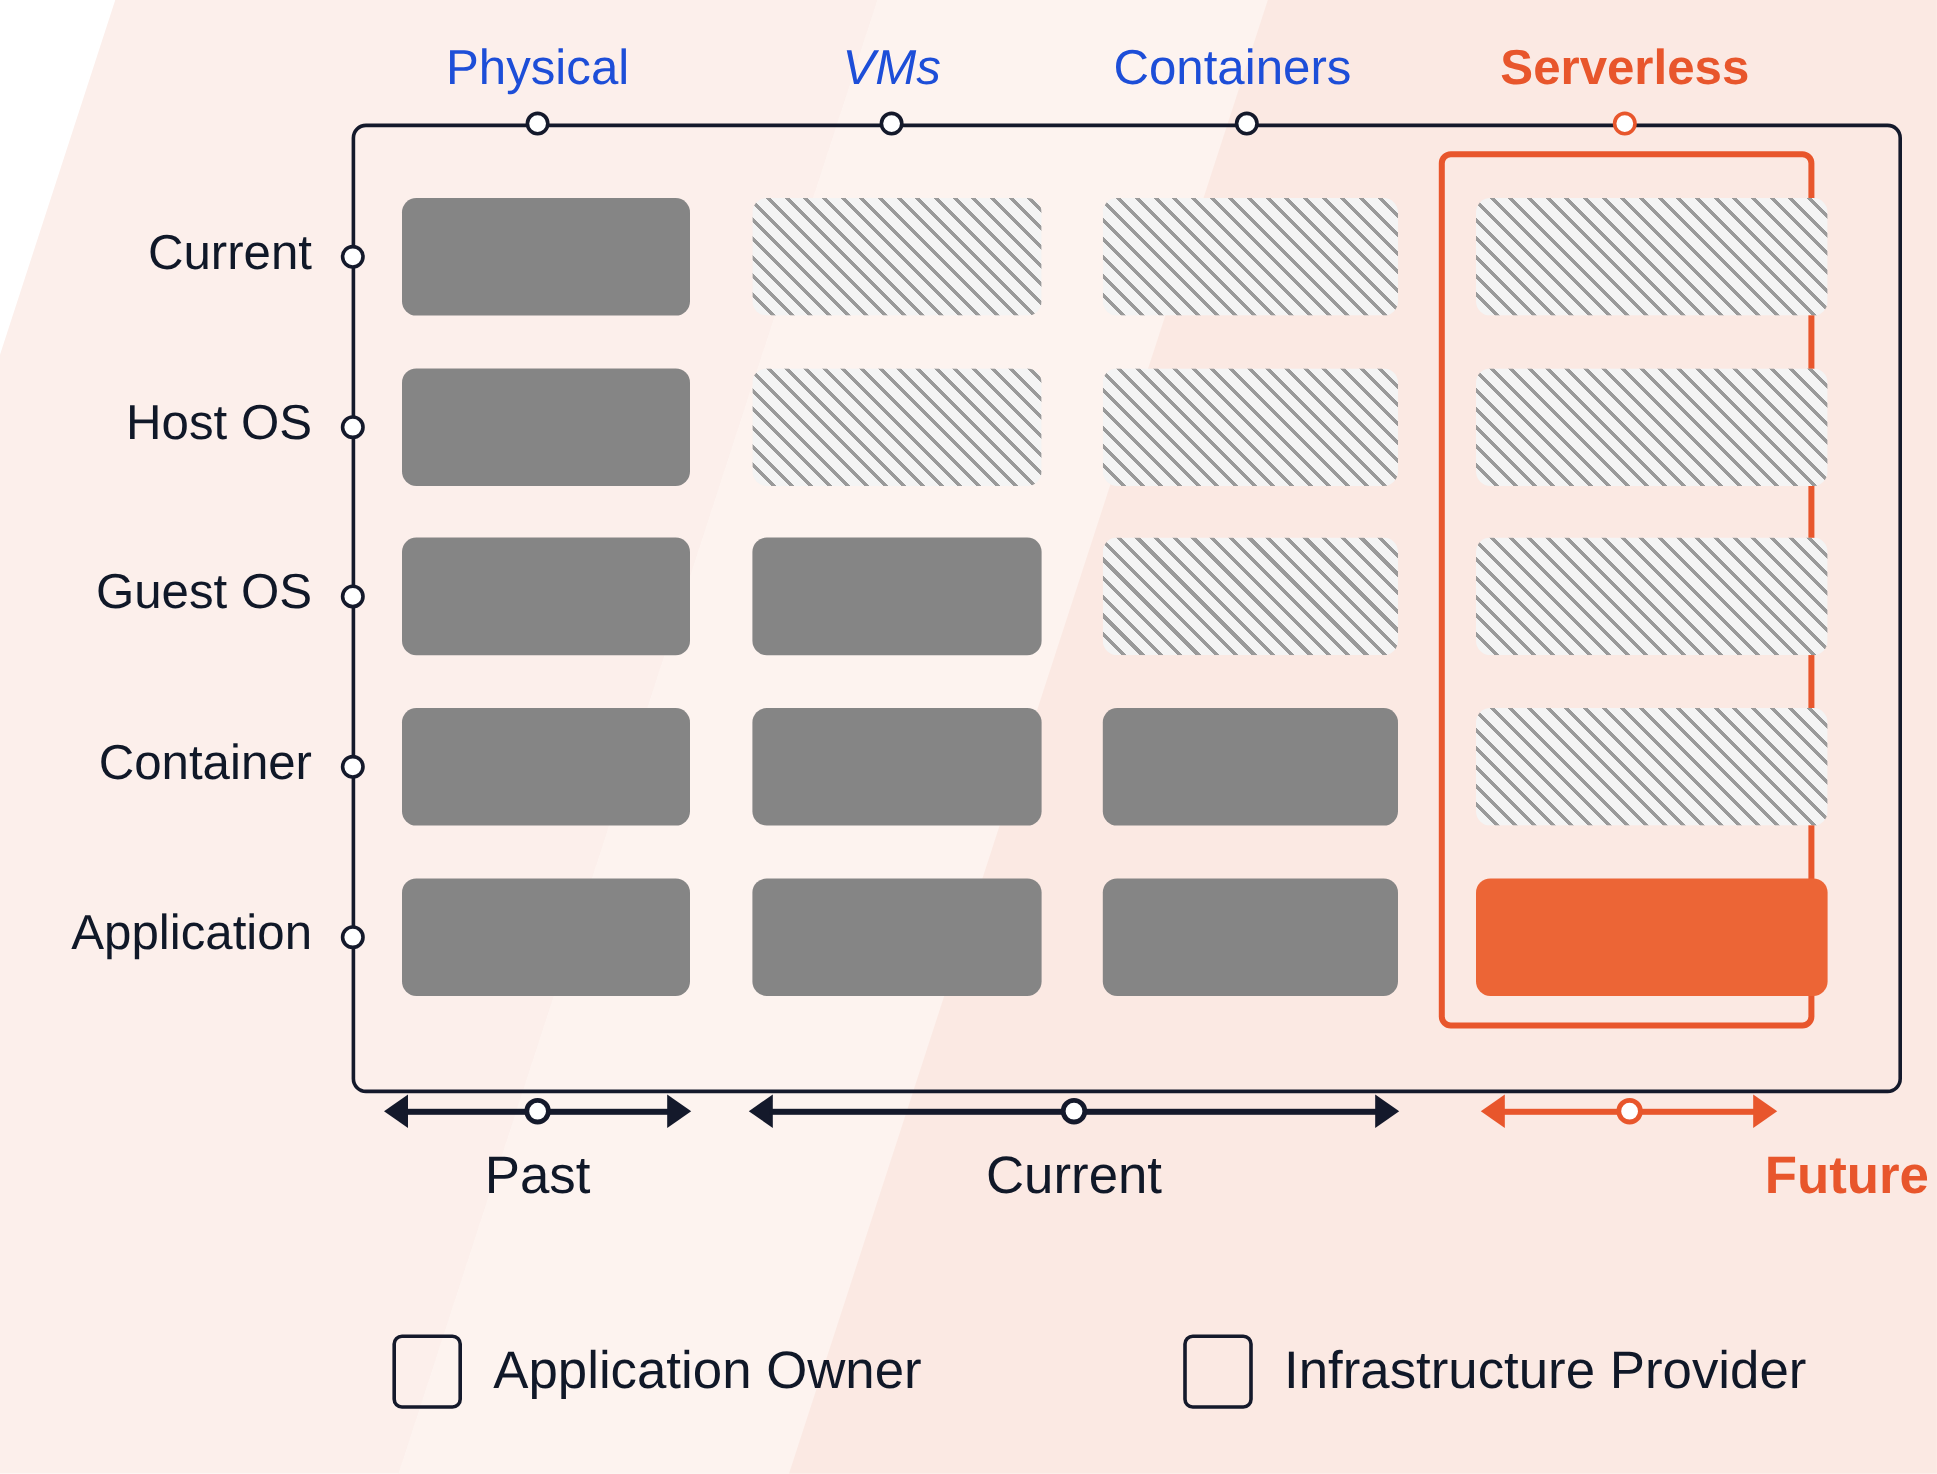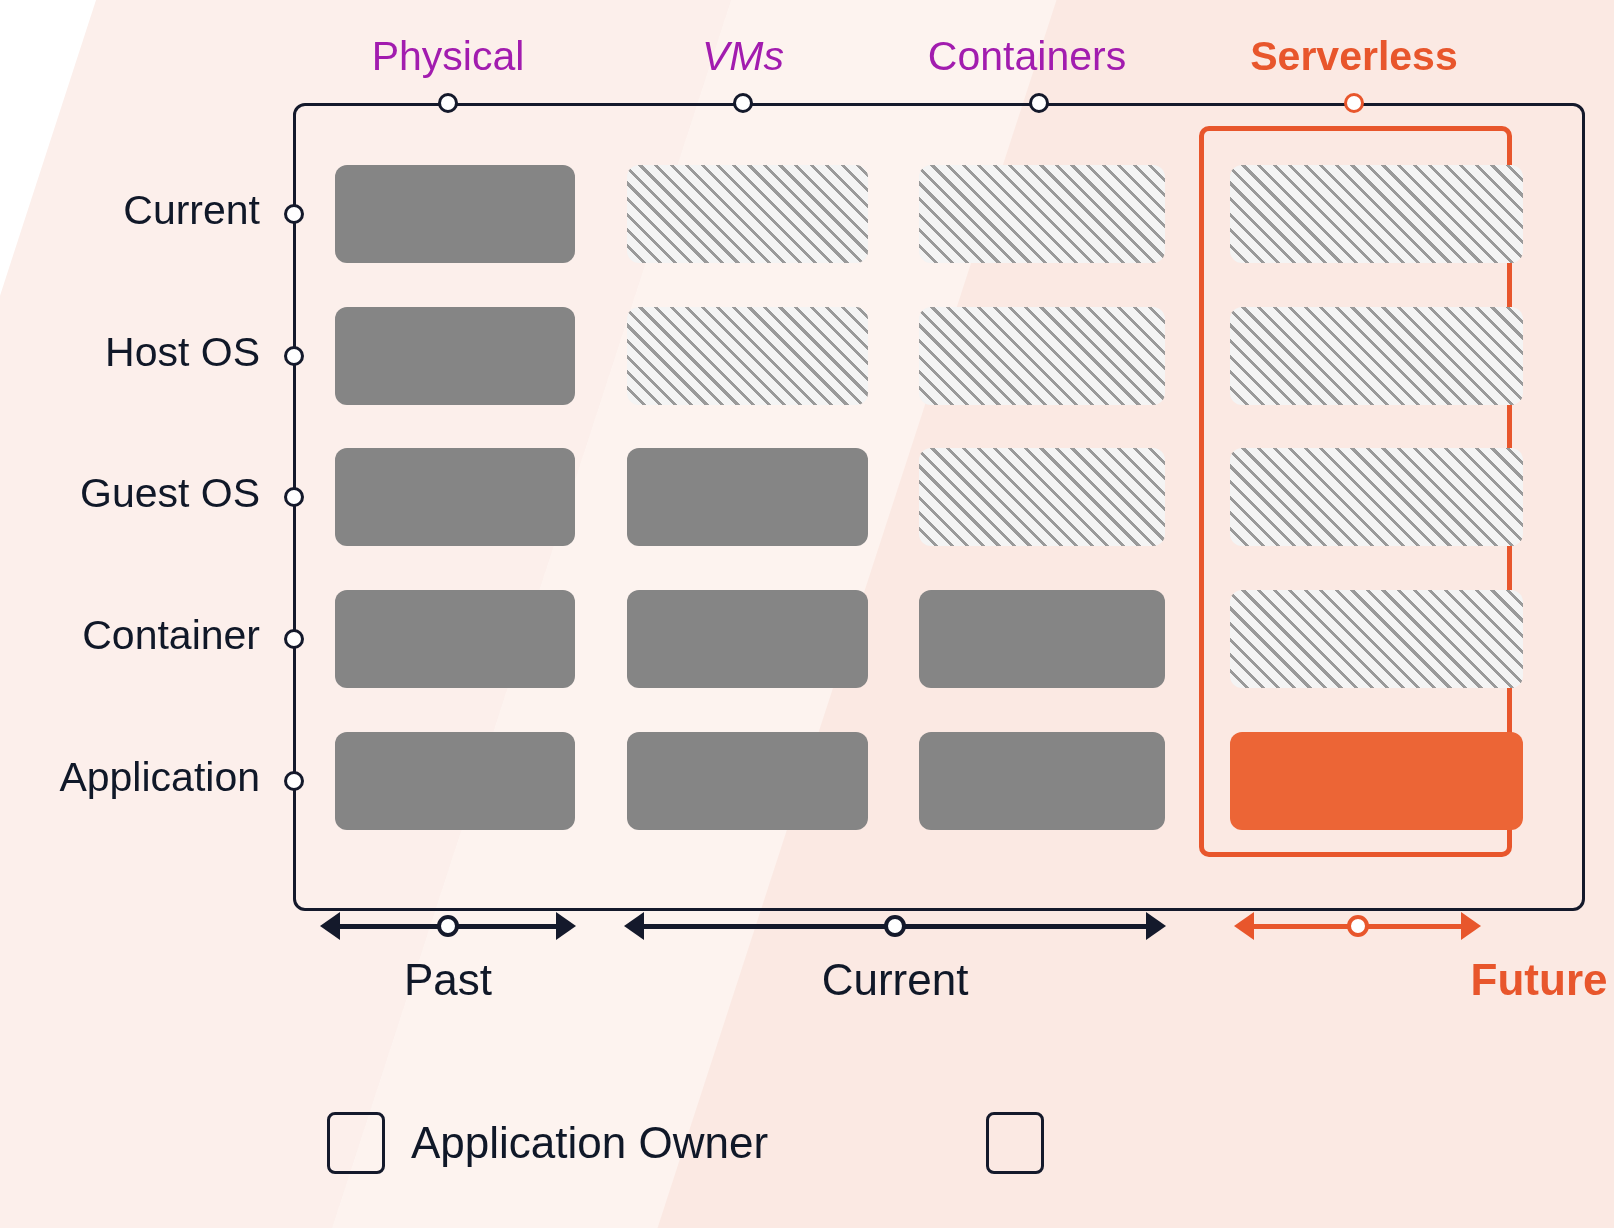--- a/index.html
+++ b/index.html
@@ -11,21 +11,21 @@
   
   #bg{position:absolute;inset:0;overflow:hidden;z-index:0;background:#ffffff;}
   .band{position:absolute;transform-origin:top left;}
   .b1{background:#fcefeb;width:2600px;height:2600px;left:330px;top:-720px;transform:rotate(18deg);}
   .b2{background:#fbe9e3;width:2600px;height:2600px;left:1180px;top:-380px;transform:rotate(18deg);}
   .b3{background:#fdf3f0;width:2600px;height:2600px;left:900px;top:-520px;transform:rotate(18deg);opacity:.85;}
 
   #stage{position:absolute;inset:0;z-index:2;}
 
   
-  .col-head{position:absolute;font-size:41px;color:#a21caf;text-align:center;white-space:nowrap;top:33px;}
+  .col-head{position:absolute;font-size:41px;color:#1d4ed8;text-align:center;white-space:nowrap;top:33px;}
   .col-head.accent{color:#e8562c;font-weight:700;}
 
   
   .row-label{position:absolute;font-size:41px;color:#101828;text-align:right;white-space:nowrap;right:1354px;}
 
   
   #frame{position:absolute;left:293px;top:103px;width:1292px;height:808px;
     border:3px solid #14192b;border-radius:12px;background:transparent;box-sizing:border-box;}
 
   
@@ -167,16 +167,17 @@
       <div class="tl-label accent" style="left: 1107.5px; width: 500px; top: 955px; text-align: right;">Future</div>
     </div>
 
   <div id="legend">
       <div class="lg-item" style="left: 299px; top: 1112px; padding-left: 28px;">
         <span class="lg-swatch"><span class="lg-inner owner"></span></span>
         <span class="lg-text">Application Owner</span>
       </div>
       <div class="lg-item" style="left: 986px; top: 1112px;">
         <span class="lg-swatch"><span class="lg-inner infra"></span></span>
+        <span class="lg-text">Infrastructure Provider</span>
       </div>
     </div>
 
 </div>
 
 </body></html>

